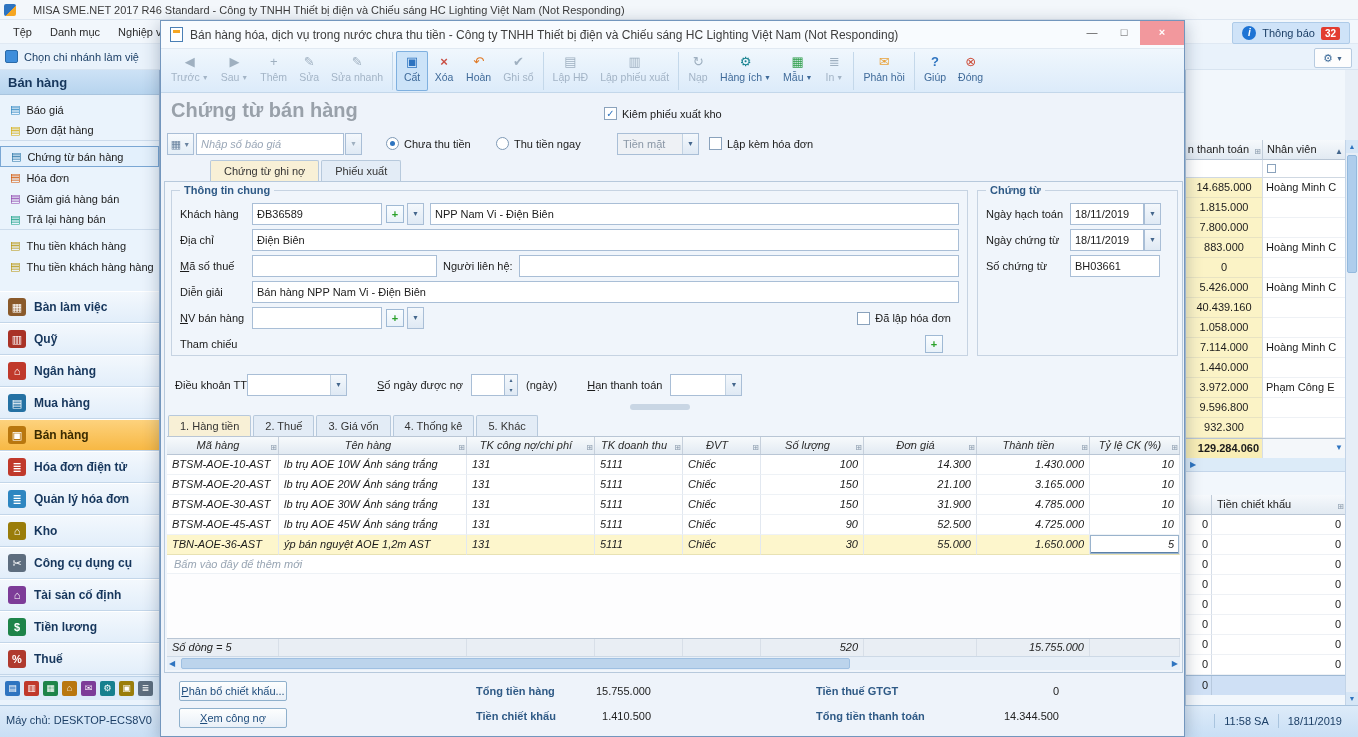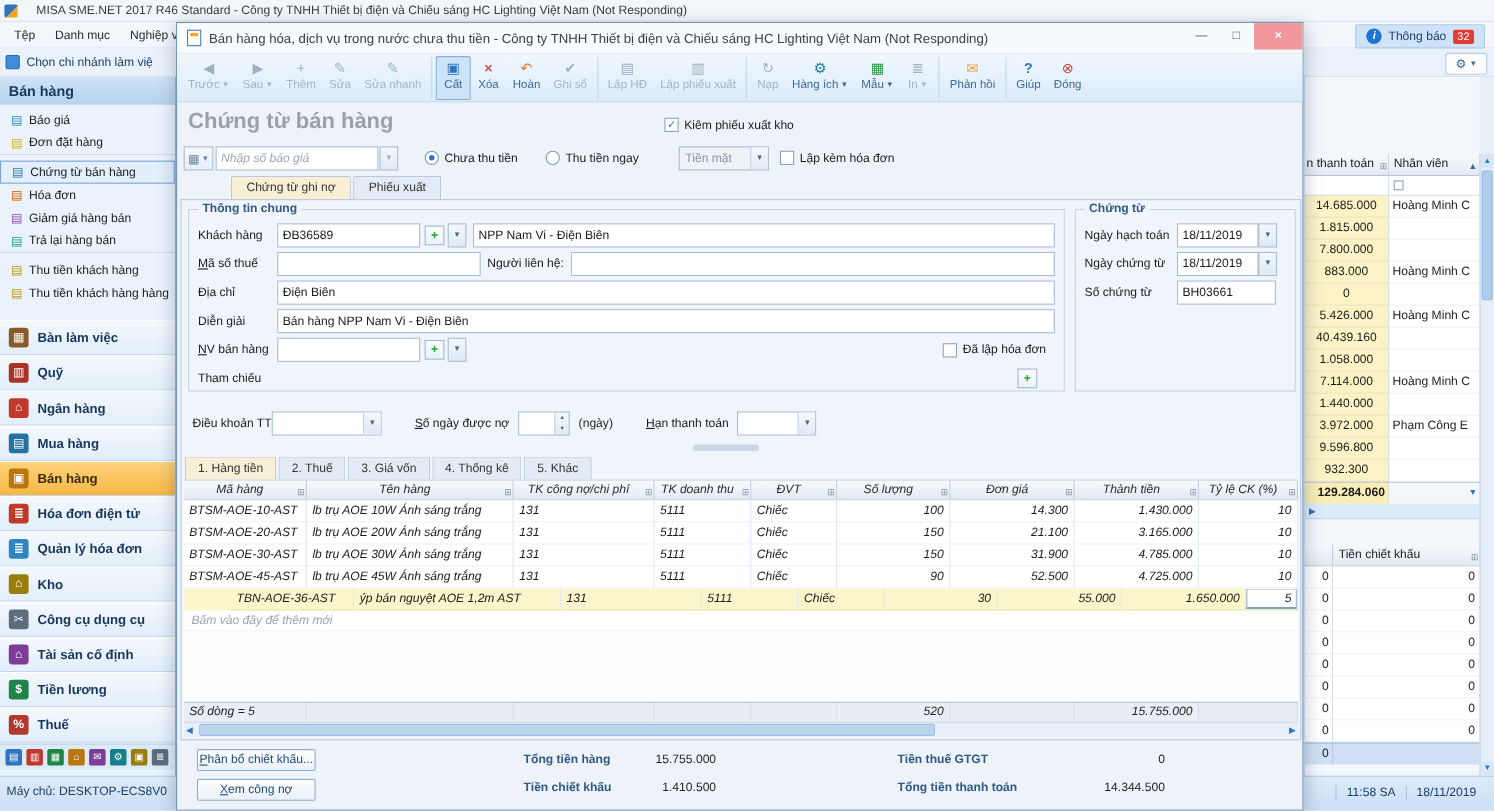--- a/index.html
+++ b/index.html
@@ -19,21 +19,21 @@
   #menubar { position:absolute; left:0; top:20px; width:1358px; height:24px; background:#f2f7fc;
     border-bottom:1px solid #e0e9f3; z-index:1; }
   #menu-items { display:flex; align-items:center; height:100%; padding-left:4px; }
   .menu-item { padding:3px 9px; color:#2b2b2b; }
 
   #notif { position:absolute; right:8px; top:22px; height:22px; display:flex; align-items:center; gap:6px;
     background:#cfe3f8; border:1px solid #aecbe8; border-radius:2px; padding:0 9px; z-index:6; }
   .notif-circle { width:14px; height:14px; border-radius:50%; background:#1f74d4; color:#fff; font-size:10px;
     line-height:14px; text-align:center; font-weight:bold; font-style:italic; }
   .notif-label { color:#1c3f66; }
-  .notif-badge { background:var(--badge-red,#e23c30); color:#fff; font-size:10px; font-weight:normal; padding:1px 4px; border-radius:2px; }
+  .notif-badge { background:var(--badge-red,#e23c30); color:#fff; font-size:10px; font-weight:bold; padding:1px 4px; border-radius:2px; }
 
   #branchbar { position:absolute; left:0; top:44px; width:1358px; height:26px; background:#e9f2fb;
     border-bottom:1px solid #d8e4f0; display:flex; align-items:center; gap:6px; padding-left:5px; z-index:1; }
   .branch-icon { width:13px; height:13px; background:#3f8edb; border:1px solid #2a6aa8; border-radius:2px; }
   .branch-label { color:#1c3f66; }
   #settings-btn { position:absolute; right:6px; top:48px; width:38px; height:20px; background:#fdfdfd;
     border:1px solid #b7cbe0; border-radius:2px; display:flex; align-items:center; justify-content:center; gap:3px;
     color:#3e6globa?:; color:#3e6c9a; z-index:6; }
   #settings-btn .dd7 { font-size:7px; color:#44668c; }
 
@@ -216,21 +216,21 @@
     --cols:112px 188px 128px 88px 78px 103px 113px 113px 1fr; background:#fff; border-top:1px solid #b9c6d5;font-style:italic; }
   .grid-header { display:grid; grid-template-columns:var(--cols); height:18px; background:linear-gradient(#f7fafc,#e2eaf2);
     border-bottom:1px solid #b9c6d5; flex:0 0 auto; }
   .gh { border-right:1px solid #c6d0dc; text-align:center; line-height:17px; color:#2b2b2b; position:relative;
     padding:0 12px 0 3px; white-space:nowrap; overflow:hidden; }
   .grid-body { flex:0 0 auto; }
   .grid-row { display:grid; grid-template-columns:var(--cols); height:20px; background:#fff; }
   .gc { border-right:1px solid #e2e8f0; border-bottom:1px solid #eef2f6; padding:0 5px; line-height:19px;
     white-space:nowrap; overflow:hidden; }
   .num { text-align:right; }
-  .grid-row:nth-of-type(5) { background:var(--selected-yellow,#fdf6cc);padding-left:43px; }
+  .grid-row:nth-of-type(5) { background:var(--selected-yellow,#fdf6cc); }
   .grid-row:nth-of-type(5) .gc { border-bottom-color:#e8e2b4; }
   .grid-row:nth-of-type(5) .gc:last-child { background:#fff; box-shadow:inset 0 0 0 1px #9ab3cc, inset 0 -2px 0 #5b80a8; }
   .grid-addrow { height:19px; line-height:18px; color:#98a5b3; padding-left:7px; border-bottom:1px solid #eef2f6; flex:0 0 auto; }
   .grid-filler { flex:1; background:#fdfdfe; }
   .grid-footer { display:grid; grid-template-columns:var(--cols); height:18px; background:#e9eef4; border-top:1px solid #b9c6d5;
     flex:0 0 auto; }
   .gf { line-height:17px; padding:0 5px; border-right:1px solid #d8dfe8; white-space:nowrap; overflow:hidden; color:#222; }
   .grid-hscroll { height:14px; background:#e7eff8; border-top:1px solid #cdd9e6; position:relative; flex:0 0 auto; }
   .hs-l { position:absolute; left:2px; top:2px; font-size:8px; color:#2e74c0; }
   .hs-r { position:absolute; right:2px; top:2px; font-size:8px; color:#2e74c0; }
@@ -739,28 +739,28 @@
       <div class="group" id="grp-general">
         <span class="group-title">Thông tin chung</span>
         <div class="frow">
           <span class="flabel">Khách hàng</span>
           <input class="tin w130" value="ĐB36589" style="">
           <span class="plus-btn">+</span>
           <span class="dd-btn ml3">▼</span>
           <input class="tin flex1 ml6" value="NPP Nam Vi - Điện Biên" style="">
         </div>
         <div class="frow">
+          <span class="flabel">Địa chỉ</span>
+          <input class="tin flex1" value="Điện Biên" style="">
+        </div>
+        <div class="frow">
           <span class="flabel ak">Mã số thuế</span>
           <input class="tin w185" value="" style="">
           <span class="lbl2">Người liên hệ:</span>
           <input class="tin flex1" value="" style="">
-        </div>
-        <div class="frow">
-          <span class="flabel">Địa chỉ</span>
-          <input class="tin flex1" value="Điện Biên" style="">
         </div>
         <div class="frow">
           <span class="flabel">Diễn giải</span>
           <input class="tin flex1" value="Bán hàng NPP Nam Vi - Điện Biên" style="">
         </div>
         <div class="frow">
           <span class="flabel ak">NV bán hàng</span>
           <input class="tin w130" value="" style="">
           <span class="plus-btn">+</span>
           <span class="dd-btn ml3">▼</span>

